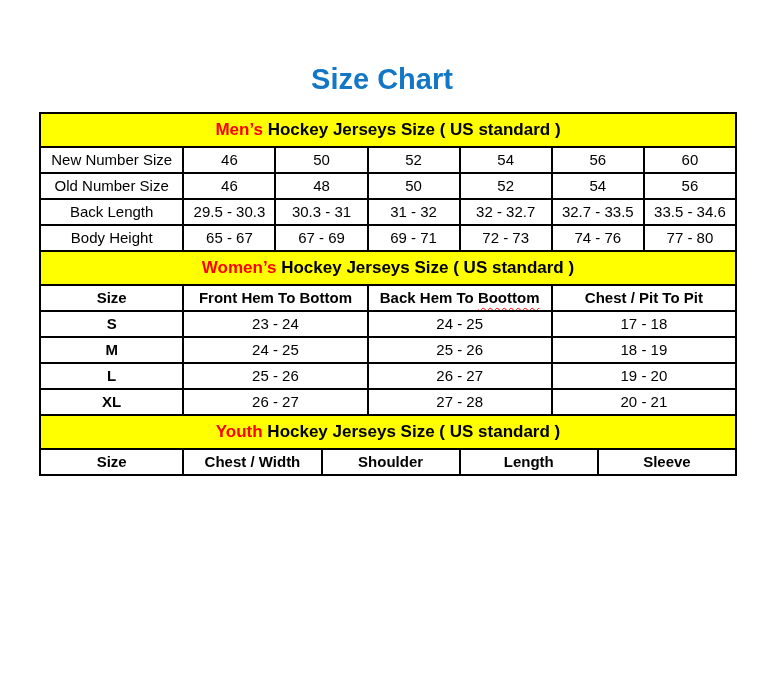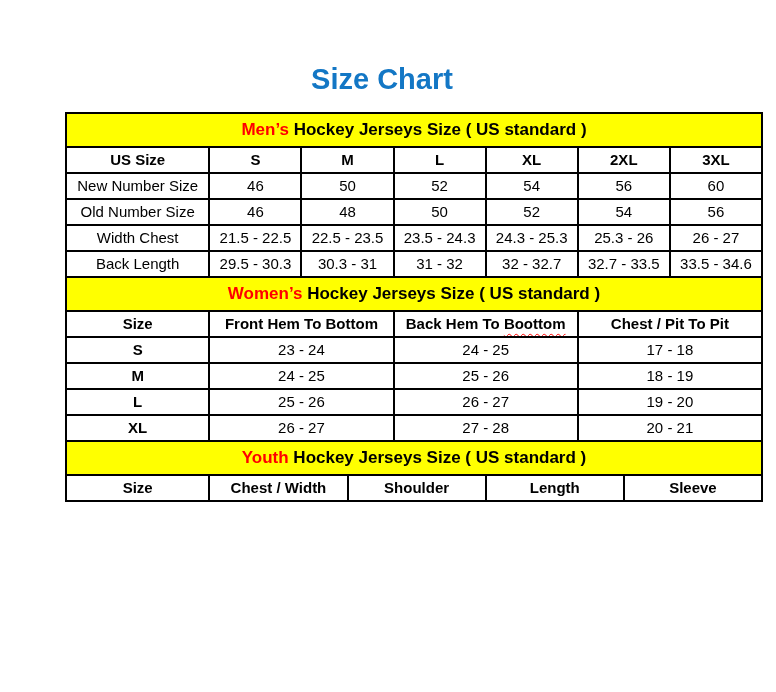--- a/index.html
+++ b/index.html
@@ -20,21 +20,20 @@
     color: var(--title-blue, #1377C5);
   }
   .size-chart {
     width: 698px;
     margin: 15px auto 0 auto;
   }
   .size-table {
     width: 100%;
     border-collapse: collapse;
     table-layout: fixed;
-    margin-left: 26px;
   }
   .size-table:not(:first-child) { margin-top: -2px; }
   .size-table td, .size-table th {
     border: 2px solid var(--border-black, #000);
     text-align: center;
     vertical-align: middle;
     font-size: 15px;
     color: #000;
     padding: 1px 2px;
     height: 26px;
@@ -73,63 +72,54 @@
         <col style="width: 13.233%;">
         <col style="width: 13.233%;">
         <col style="width: 13.233%;">
         <col style="width: 13.233%;">
       </colgroup>
       <tbody>
         <tr>
           <td colspan="7" class="band"><span class="accent">Men’s</span><span> Hockey Jerseys Size ( US standard )</span></td>
         </tr>
         <tr>
-          <th>US Size</th>
-          <th>S</th>
-          <th>M</th>
-          <th>L</th>
-          <th>XL</th>
-          <th>2XL</th>
-          <th>3XL</th>
-        </tr>
-        <tr>
           <td class="row-label">New Number Size</td>
           <td>46</td>
           <td>50</td>
           <td>52</td>
           <td>54</td>
           <td>56</td>
           <td>60</td>
         </tr>
         <tr>
           <td class="row-label">Old Number Size</td>
           <td>46</td>
           <td>48</td>
           <td>50</td>
           <td>52</td>
           <td>54</td>
           <td>56</td>
         </tr>
         <tr>
-          <td class="row-label">Width Chest</td>
-          <td>21.5 - 22.5</td>
-          <td>22.5 - 23.5</td>
-          <td>23.5 - 24.3</td>
-          <td>24.3 - 25.3</td>
-          <td>25.3 - 26</td>
-          <td>26 - 27</td>
-        </tr>
-        <tr>
           <td class="row-label">Back Length</td>
           <td>29.5 - 30.3</td>
           <td>30.3 - 31</td>
           <td>31 - 32</td>
           <td>32 - 32.7</td>
           <td>32.7 - 33.5</td>
           <td>33.5 - 34.6</td>
+        </tr>
+        <tr>
+          <td class="row-label">Body Height</td>
+          <td>65 - 67</td>
+          <td>67 - 69</td>
+          <td>69 - 71</td>
+          <td>72 - 73</td>
+          <td>74 - 76</td>
+          <td>77 - 80</td>
         </tr>
       </tbody>
     </table>
     <table class="size-table">
       <colgroup>
         <col style="width: 20.6%;">
         <col style="width: 26.467%;">
         <col style="width: 26.467%;">
         <col style="width: 26.467%;">
       </colgroup>

